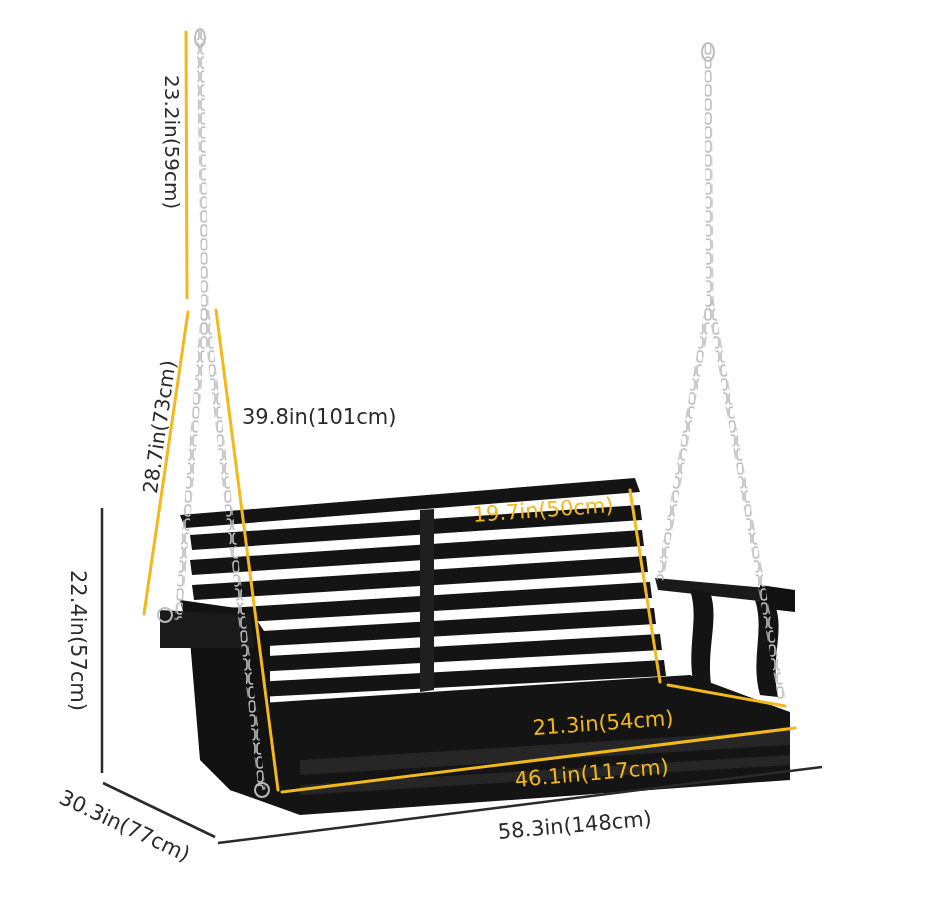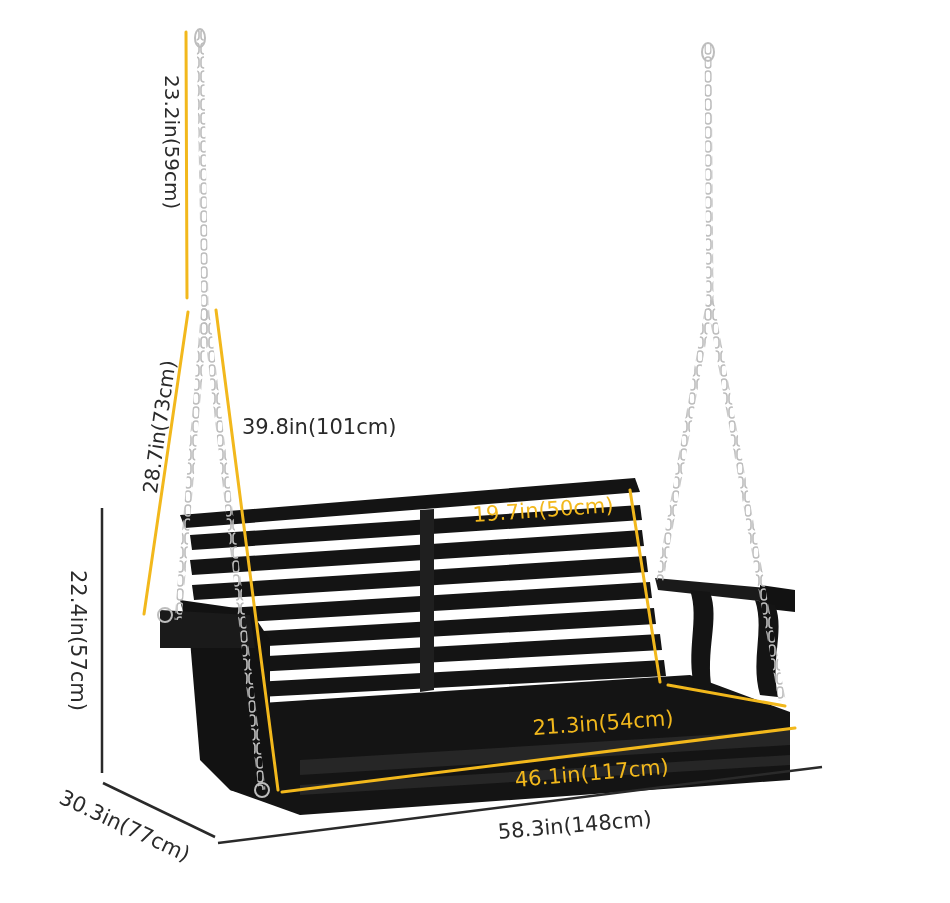--- a/index.html
+++ b/index.html
@@ -78,21 +78,21 @@
     <line x1="102" y1="508" x2="102" y2="773"></line>
     <line x1="103" y1="783" x2="215" y2="837"></line>
     <line x1="218" y1="843" x2="822" y2="767"></line>
   </g>
 </svg>
 
 <div class="lbl dark" style="left:182px; top:75px; transform: rotate(90deg); font-size:20px;">23.2in(59cm)</div>
 
 <div class="lbl dark" style="left:140px; top:492px; transform: rotate(-82deg); font-size:20px;">28.7in(73cm)</div>
 
-<div class="lbl dark" style="left:242px; top:417px;">39.8in(101cm)</div>
+<div class="lbl dark" style="left:242px; top:407px;">39.8in(101cm)</div>
 
 <div class="lbl yel" style="left:472px; top:505px; transform: rotate(-4deg);">19.7in(50cm)</div>
 
 <div class="lbl yel" style="left:532px; top:718px; transform: rotate(-4deg);">21.3in(54cm)</div>
 
 <div class="lbl yel" style="left:514px; top:770px; transform: rotate(-5deg);">46.1in(117cm)</div>
 
 <div class="lbl dark" style="left:88px; top:570px; transform: rotate(90deg);">22.4in(57cm)</div>
 
 <div class="lbl dark" style="left:65px; top:787px; transform: rotate(25deg);">30.3in(77cm)</div>

